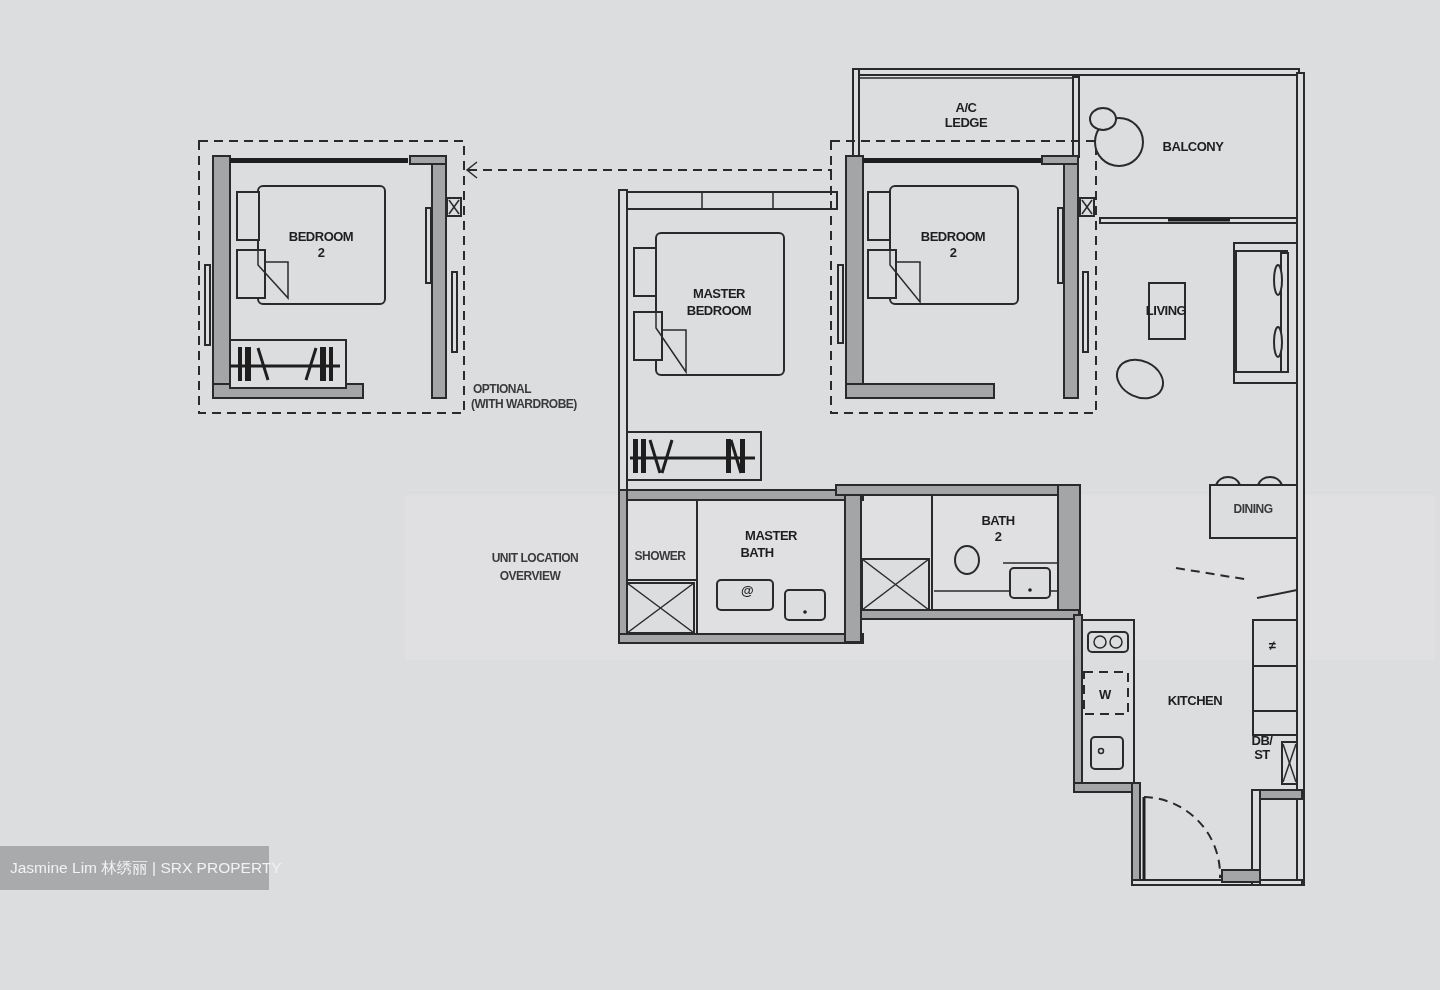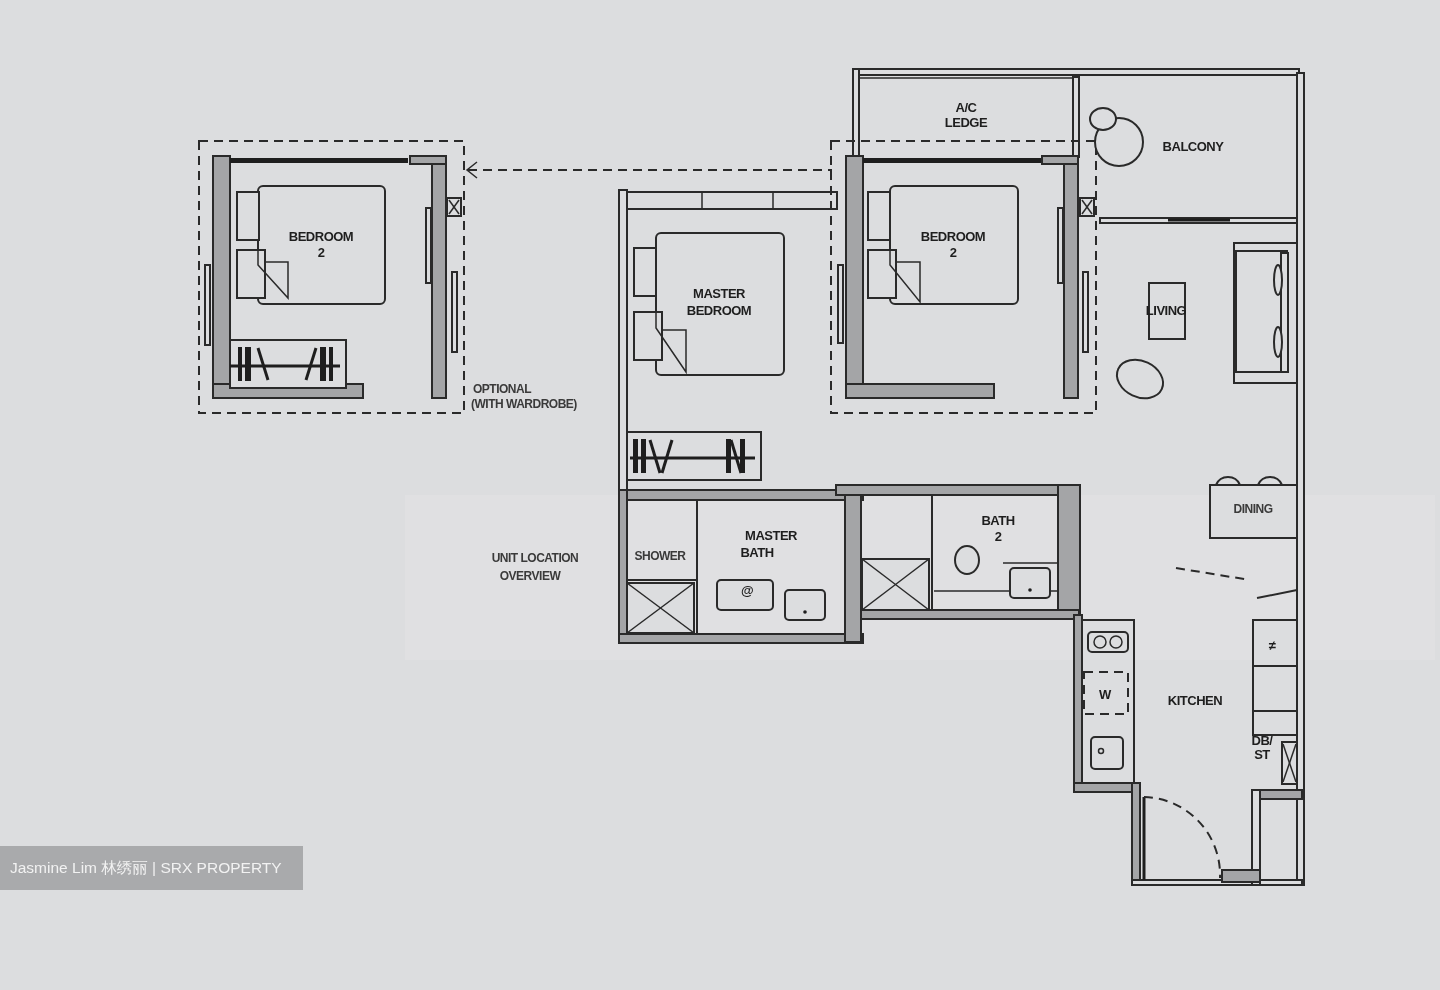--- a/index.html
+++ b/index.html
@@ -19,21 +19,21 @@
     }
     .lbl-faint { fill: #3a3a3a; font-size: 12px; }
     .wall { fill: #a4a5a7; stroke: #2a2a2a; stroke-width: 2; }
     .line { fill: none; stroke: #2a2a2a; stroke-width: 2; }
     .thin { fill: none; stroke: #2a2a2a; stroke-width: 1.5; }
     .dash { fill: none; stroke: #2a2a2a; stroke-width: 2; stroke-dasharray: 9 6; }
     .furn { fill: #dcdddf; stroke: #2a2a2a; stroke-width: 2; }
     .dark { fill: #1e1e1e; }
     .watermark {
       position: absolute; left: 0; top: 846px;
-      width: 303px; height: 44px;
+      width: 269px; height: 44px;
       background: #a9aaac;
       color: #f2f2f2;
       font-family: "Liberation Sans", "DejaVu Sans", sans-serif;
       font-size: 15.5px;
       line-height: 44px;
       padding-left: 10px;
       box-sizing: border-box;
       white-space: nowrap;
     }
   </style>

